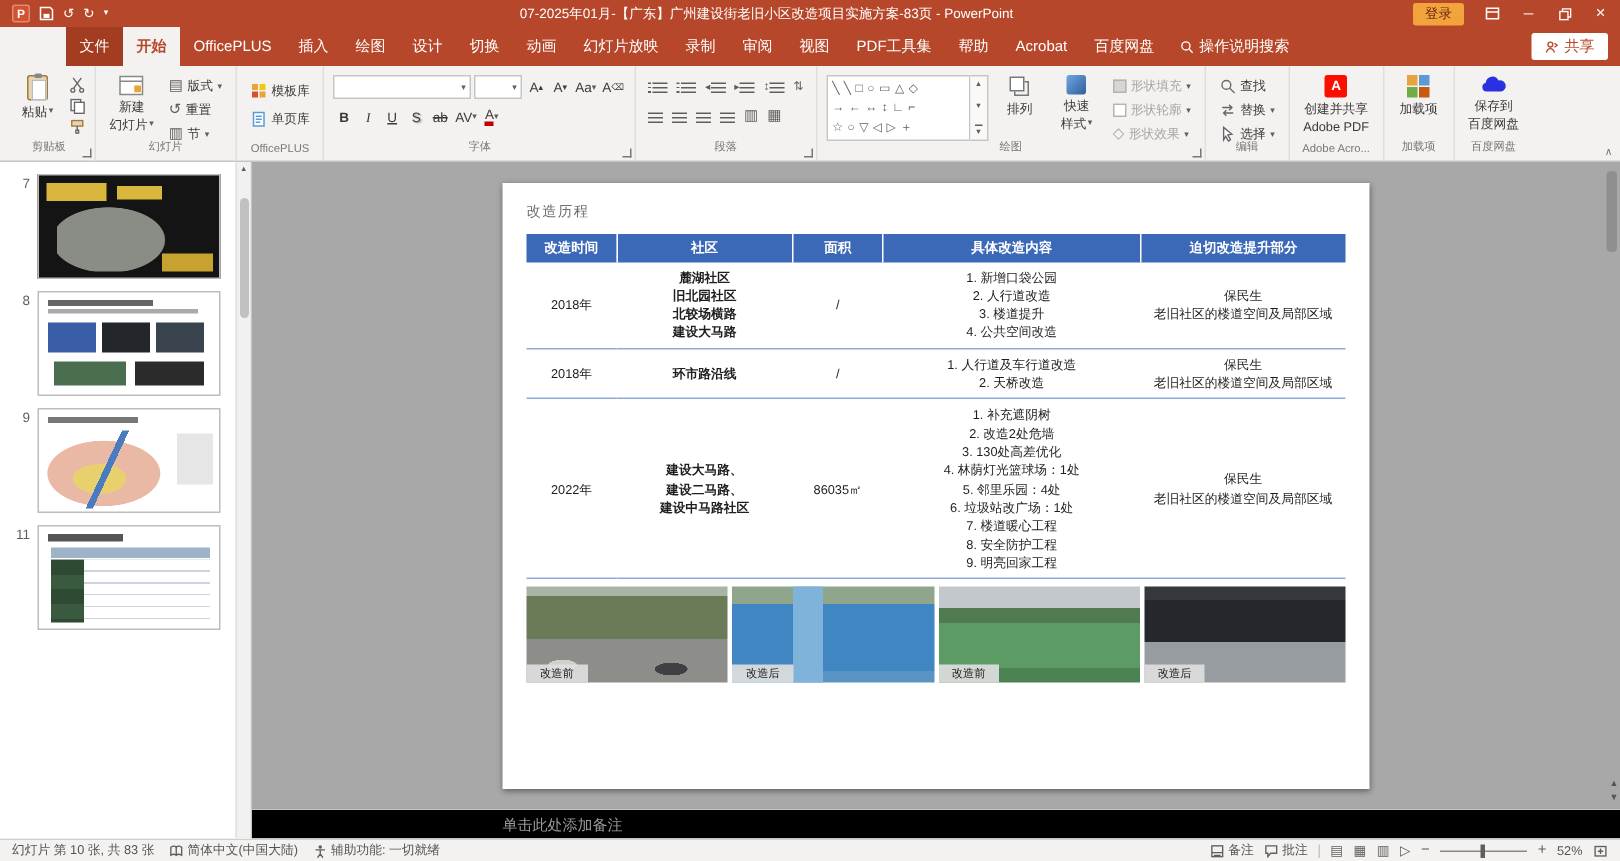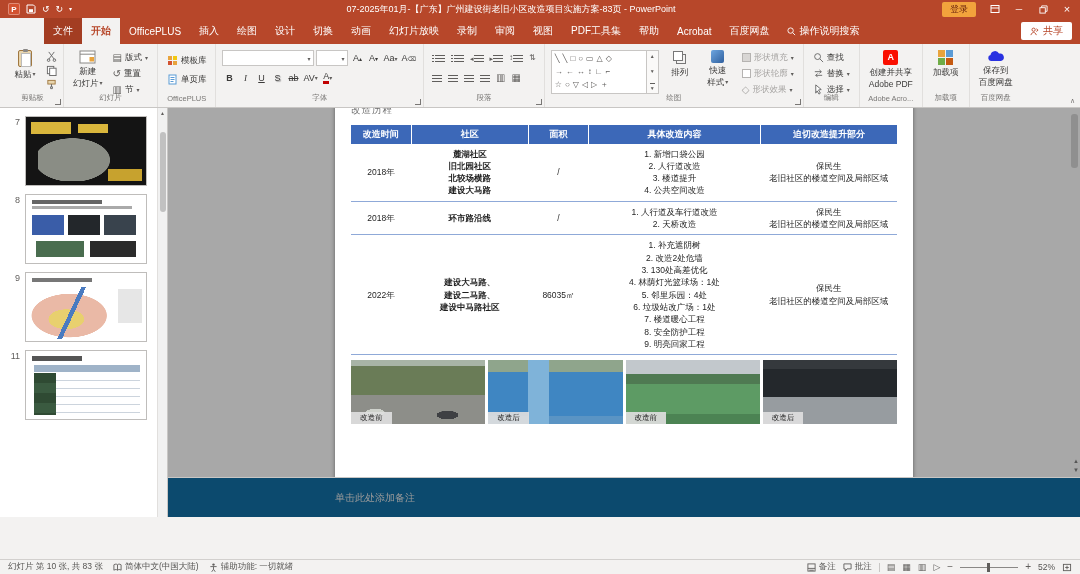--- a/index.html
+++ b/index.html
@@ -145,24 +145,24 @@
     radial-gradient(ellipse 18px 7px at 72% 86%,#3E4043 0 60%,transparent 61%),
     linear-gradient(180deg,#A8B4A6 0 10%,#6A7C57 10% 55%,#8D8E89 55% 100%);}
   .p2{background-image:
     linear-gradient(90deg,transparent 0 30%,#7FB3D9 30% 45%,transparent 45%),
     linear-gradient(180deg,#8FA58C 0 18%,#3F86C2 18% 88%,#5A94C4 88% 100%);}
   .p3{background-image:
     linear-gradient(180deg,#C2C8CC 0 22%,#4F7A52 22% 38%,#5D9B64 38% 85%,#4C8353 85% 100%);}
   .p4{background-image:
     linear-gradient(180deg,#35393D 0 14%,#24282C 14% 58%,#979CA0 58% 100%);}
 
-  .notes{height:40px;background:#0c4a6e;border-top:1px solid #C8C6C4;display:flex;align-items:center;padding-left:167px;font-size:10px;color:#9A9A9A;flex:0 0 auto;}
+  .notes{height:20px;background:#000000;border-top:1px solid #C8C6C4;display:flex;align-items:center;padding-left:167px;font-size:10px;color:#9A9A9A;flex:0 0 auto;}
 
   
-  .statusbar{height:15px;background:#F3F2F1;border-top:1px solid #D2D0CE;display:flex;align-items:center;font-size:8.5px;color:#565553;padding:0 8px;gap:10px;flex:0 0 auto;margin-top:42px;}
+  .statusbar{height:15px;background:#F3F2F1;border-top:1px solid #D2D0CE;display:flex;align-items:center;font-size:8.5px;color:#565553;padding:0 8px;gap:10px;flex:0 0 auto;}
   .sb-left{display:flex;align-items:center;gap:10px;white-space:nowrap;}
   .sb-item{display:flex;align-items:center;gap:3px;cursor:pointer;}
   .sb-right{margin-left:auto;display:flex;align-items:center;gap:7px;white-space:nowrap;}
   .sb-sep{width:1px;height:9px;background:#C8C6C4;}
   .viewic{font-size:9px;color:#605E5C;cursor:pointer;line-height:1;}
   .zoom-track{width:58px;height:1px;background:#8A8886;position:relative;cursor:pointer;}
   .zoom-thumb{position:absolute;left:46%;top:-4px;width:3px;height:9px;background:#605E5C;}
   .zbtn{font-size:10px;color:#605E5C;cursor:pointer;line-height:1;}
   .ribbon-collapse{position:absolute;right:5px;bottom:2px;font-size:7px;color:#797775;cursor:pointer;}
 </style>

